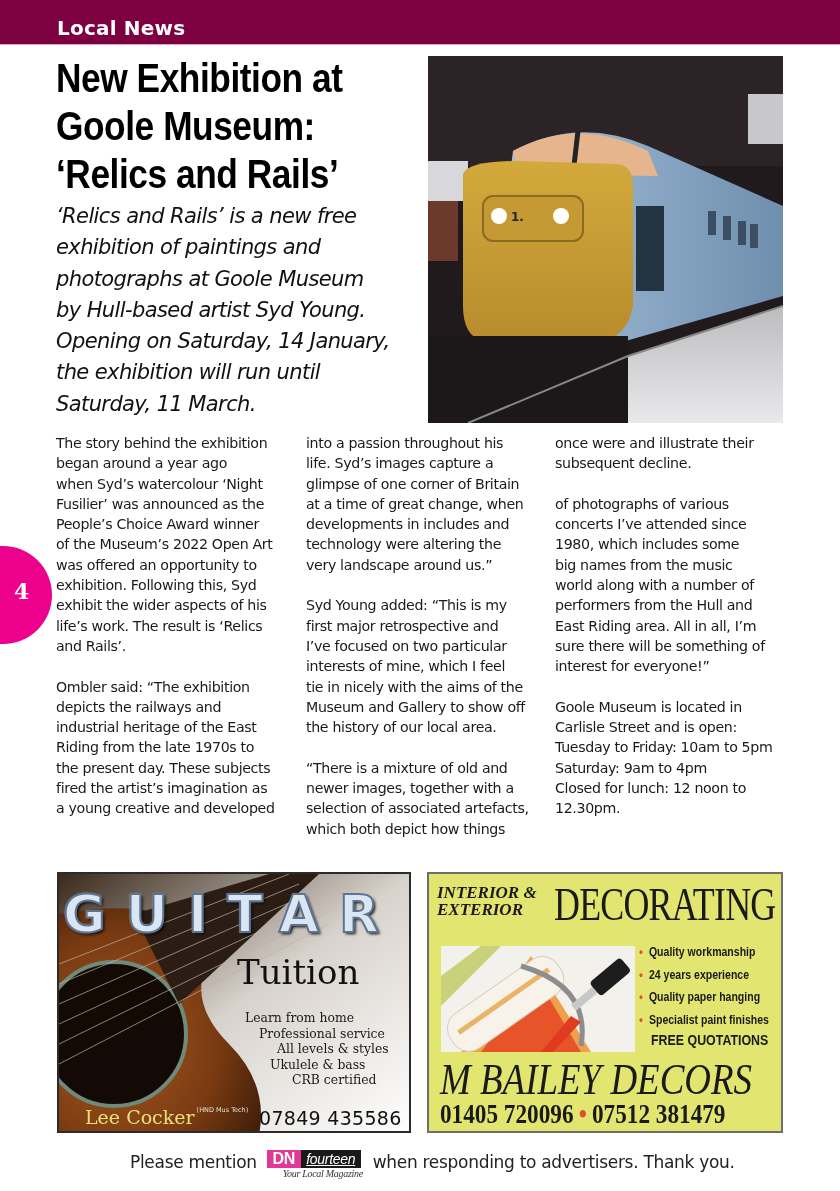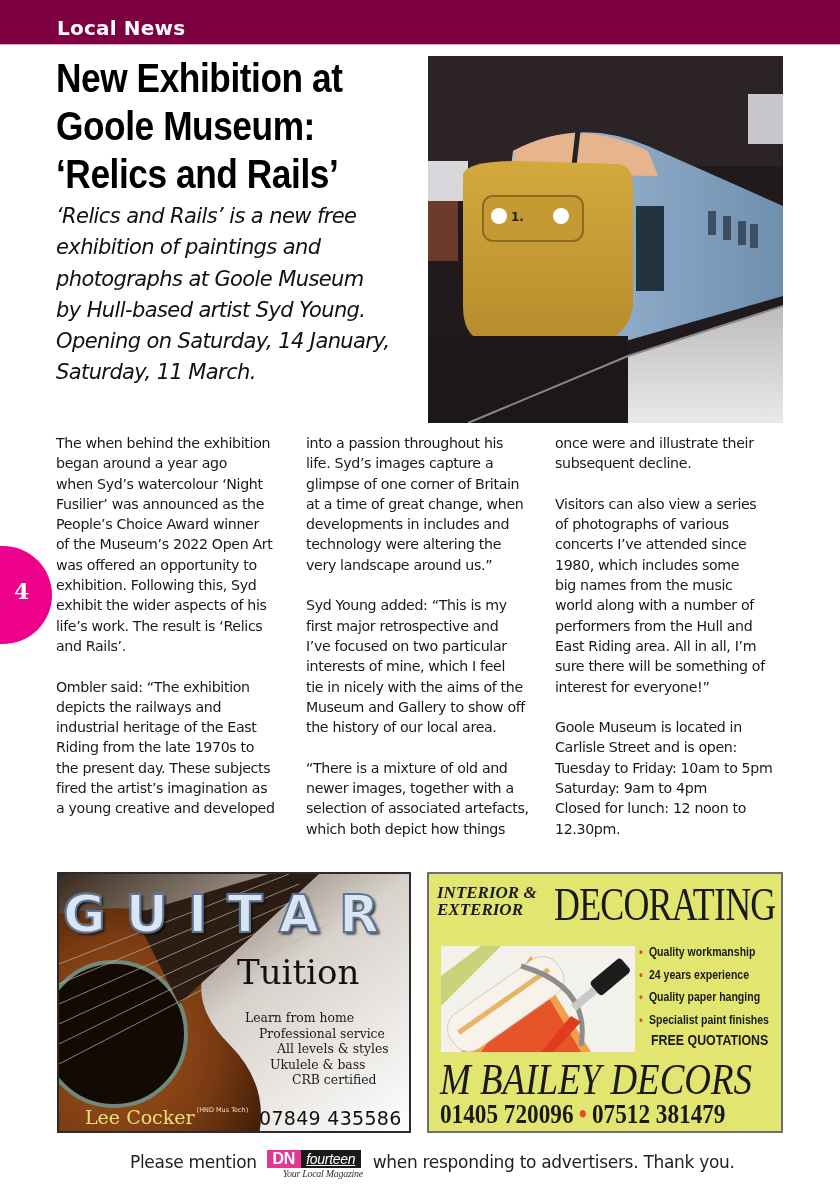--- a/index.html
+++ b/index.html
@@ -164,20 +164,21 @@
   <span>Goole Museum:</span>
   <span>‘Relics and Rails’</span>
 </h1>
 
 <div class="standfirst">
   <span>‘Relics and Rails’ is a new free</span>
   <span>exhibition of paintings and</span>
   <span>photographs at Goole Museum</span>
   <span>by Hull-based artist Syd Young.</span>
   <span>Opening on Saturday, 14 January,</span>
+  <span>the exhibition will run until</span>
   <span>Saturday, 11 March.</span>
 </div>
 
 <div class="photo">
   <svg width="355" height="367" viewBox="0 0 355 367">
     <defs>
       <linearGradient id="floor" x1="0" y1="0" x2="0" y2="1">
         <stop offset="0" stop-color="#bcbcbf"></stop>
           <stop offset="1" stop-color="#e9e8ea"></stop>
       </linearGradient>
@@ -210,21 +211,21 @@
         <rect x="295" y="160" width="8" height="24"></rect>
       <rect x="310" y="165" width="8" height="24"></rect>
         <rect x="322" y="168" width="8" height="24"></rect>
     </g>
     <rect x="0" y="280" width="200" height="90" fill="#1c1719"></rect>
     <path d="M40 367 L200 300 L355 250" stroke="#888" stroke-width="2" fill="none"></path>
   </svg>
 </div>
 
 <div class="col col1">
-  <span class="ln">The when behind the exhibition</span>
+  <span class="ln">The story behind the exhibition</span>
   <span class="ln">began around a year ago</span>
   <span class="ln">when Syd’s watercolour ‘Night</span>
   <span class="ln">Fusilier’ was announced as the</span>
   <span class="ln">People’s Choice Award winner</span>
   <span class="ln">of the Museum’s 2022 Open Art</span>
   <span class="ln">was offered an opportunity to</span>
   <span class="ln">exhibition. Following this, Syd</span>
   <span class="ln">exhibit the wider aspects of his</span>
   <span class="ln">life’s work. The result is ‘Relics</span>
   <span class="ln">and Rails’.</span>
@@ -258,21 +259,20 @@
   <span class="ln">“There is a mixture of old and</span>
   <span class="ln">newer images, together with a</span>
   <span class="ln">selection of associated artefacts,</span>
   <span class="ln">which both depict how things</span>
 </div>
 
 <div class="col col3">
   <span class="ln">once were and illustrate their</span>
   <span class="ln">subsequent decline.</span>
   <span class="gap"></span>
-  <span class="ln">Visitors can also view a series</span>
   <span class="ln">of photographs of various</span>
   <span class="ln">concerts I’ve attended since</span>
   <span class="ln">1980, which includes some</span>
   <span class="ln">big names from the music</span>
   <span class="ln">world along with a number of</span>
   <span class="ln">performers from the Hull and</span>
   <span class="ln">East Riding area. All in all, I’m</span>
   <span class="ln">sure there will be something of</span>
   <span class="ln">interest for everyone!”</span>
   <span class="gap"></span>

